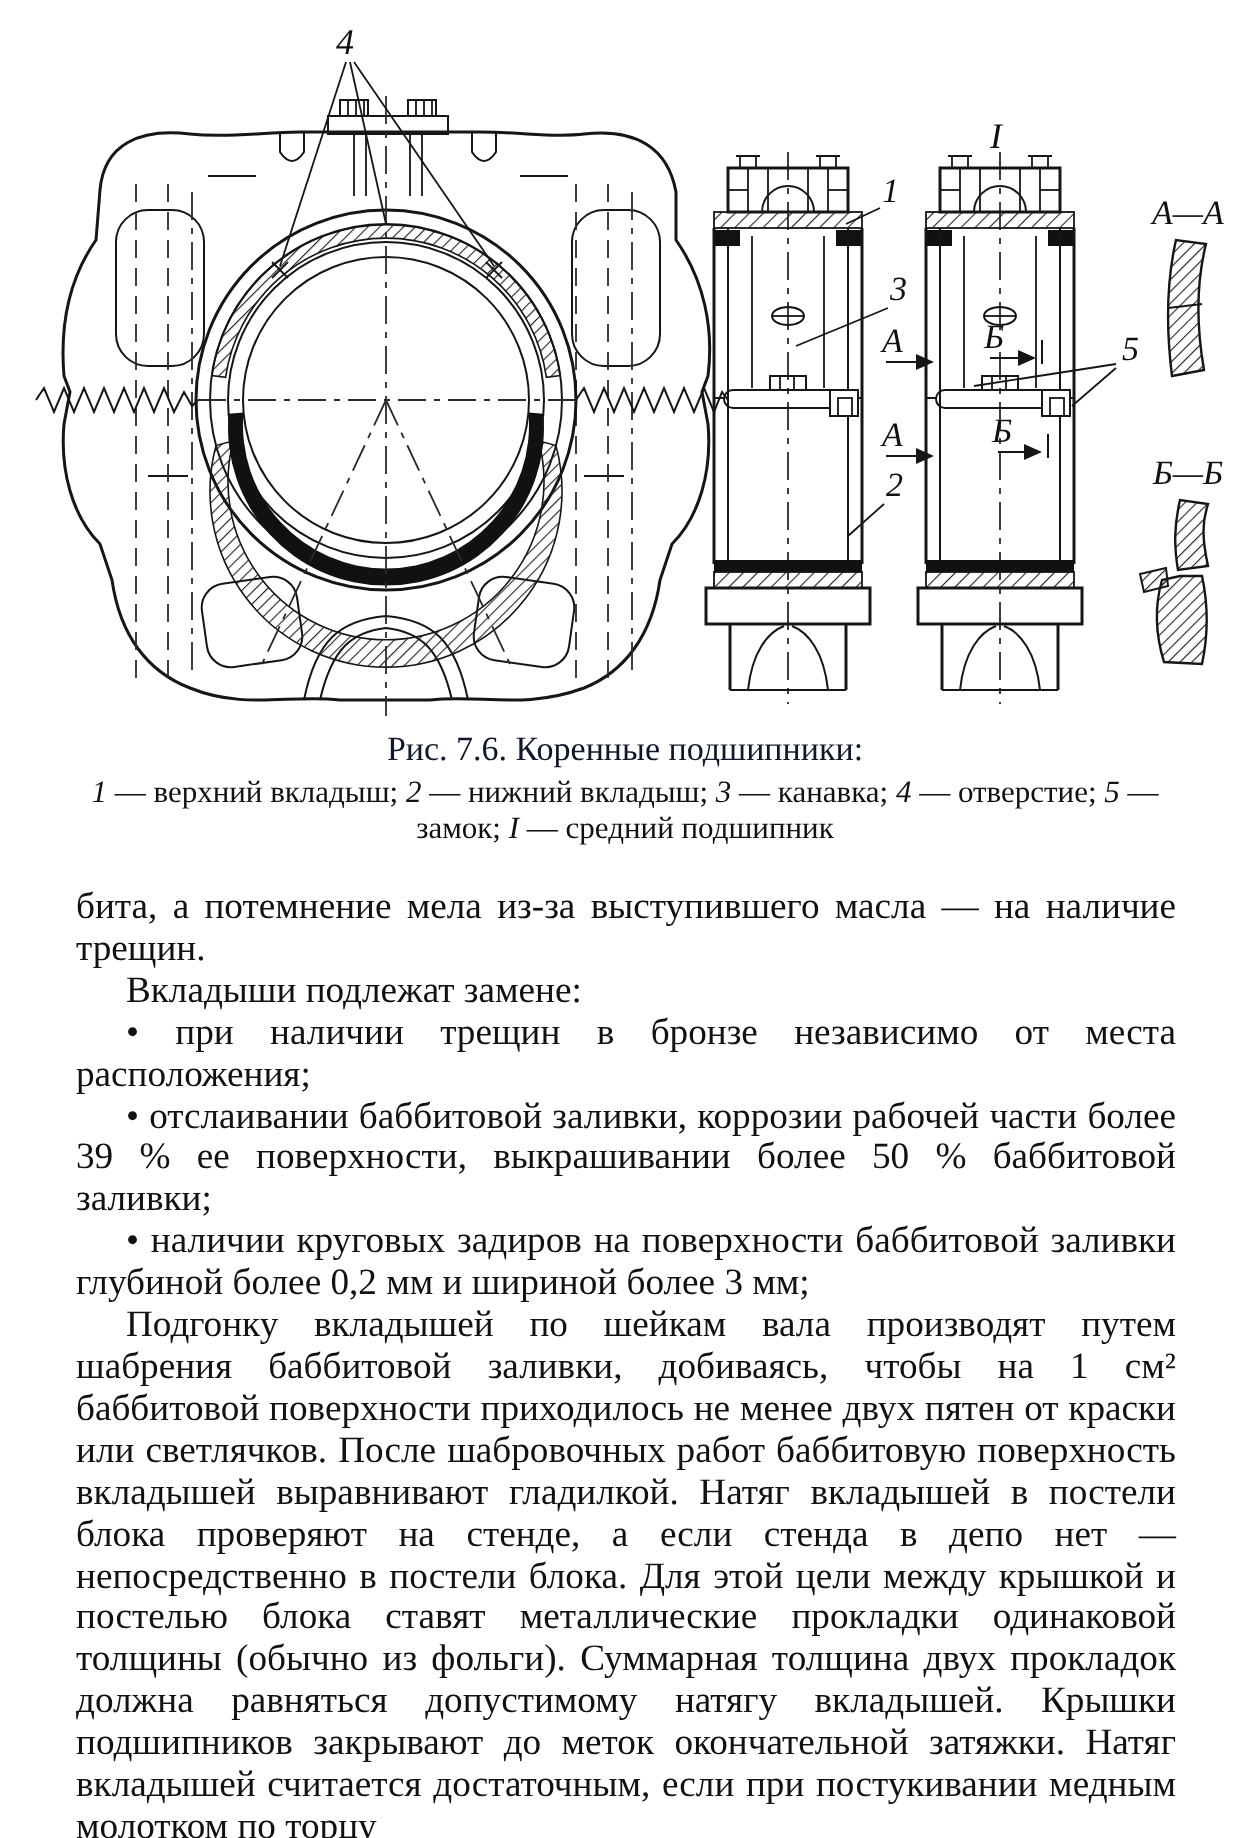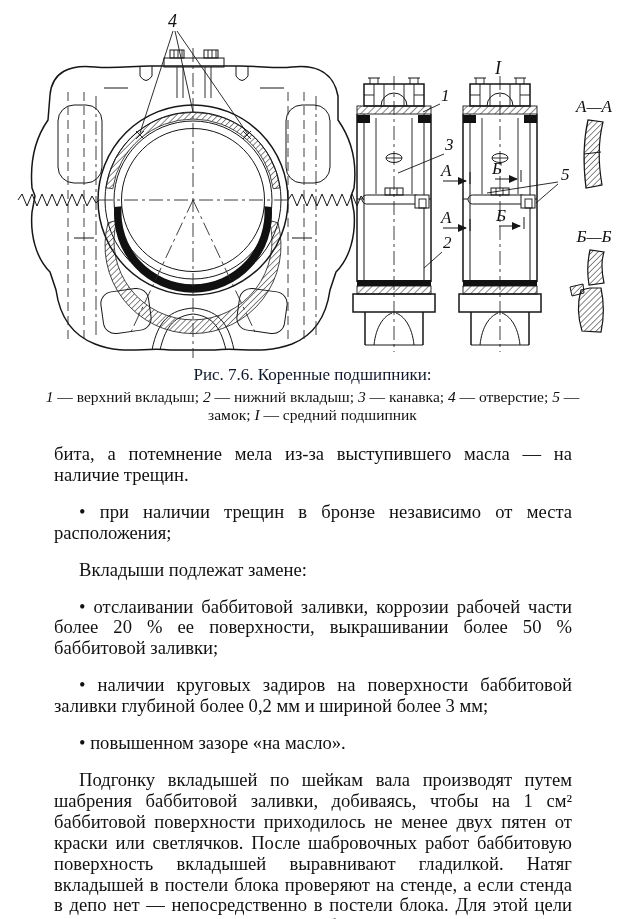--- a/index.html
+++ b/index.html
@@ -13,21 +13,21 @@
   }
   .fig-legend{
     width:556px;margin:4px auto 0 auto;text-align:center;
     font-size:15.5px;line-height:17.5px;color:#111;font-family:Liberation Serif, serif;
   }
   .fig-legend i{font-style:italic;}
   .body-text{
     width:550px;margin:21px 37px 0 38px;
     font-size:18.6px;line-height:20.9px;text-align:justify;color:#111;
   }
-  .body-text p{margin:16px;padding:0;text-indent:25px;}
+  .body-text p{margin:0;padding:0;text-indent:25px;}
   .body-text p.noindent{text-indent:0;}
   
   .s  {fill:none;stroke:#161616;stroke-width:1.5;}
   .s2 {fill:none;stroke:#161616;stroke-width:1;}
   .s3 {fill:none;stroke:#161616;stroke-width:0.9;}
   .dash {fill:none;stroke:#2a2a2a;stroke-width:0.9;stroke-dasharray:9 5;}
   .cline{fill:none;stroke:#2a2a2a;stroke-width:0.9;stroke-dasharray:14 4 3 4;}
   .blk{fill:#111;stroke:none;}
   .lbl{font-family:"Liberation Serif",serif;font-style:italic;font-size:17px;fill:#111;}
   .lblb{font-family:"Liberation Serif",serif;font-style:italic;font-size:18px;fill:#111;}
@@ -232,21 +232,20 @@
       <path d="M570,287 L583,284 L584,293 L572,296 Z" fill="url(#h4)" stroke="#161616" stroke-width="1"></path>
     </g>
   </svg>
 
   <div class="fig-caption">Рис. 7.6. Коренные подшипники:</div>
 
   <div class="fig-legend"><i>1</i><span> — верхний вкладыш; </span><i>2</i><span> — нижний вкладыш; </span><i>3</i><span> — канавка; </span><i>4</i><span> — отверстие; </span><i>5</i><span> — замок; </span><i>I</i><span> — средний подшипник</span></div>
 
   <div class="body-text">
     <p class="noindent">бита, а потемнение мела из-за выступившего масла — на наличие трещин.</p>
+    <p>Вкладыши подлежат замене:</p>
     <p>• при наличии трещин в бронзе независимо от места расположения;</p>
-    <p>Вкладыши подлежат замене:</p>
-    <p>• отслаивании баббитовой заливки, коррозии рабочей части более 20 % ее поверхности, выкрашивании более 50 % баббитовой заливки;</p>
+    <p>• отслаивании баббитовой заливки, коррозии рабочей части более 39 % ее поверхности, выкрашивании более 50 % баббитовой заливки;</p>
     <p>• наличии круговых задиров на поверхности баббитовой заливки глубиной более 0,2 мм и шириной более 3 мм;</p>
-    <p>• повышенном зазоре «на масло».</p>
     <p>Подгонку вкладышей по шейкам вала производят путем шабрения баббитовой заливки, добиваясь, чтобы на 1 см² баббитовой поверхности приходилось не менее двух пятен от краски или светлячков. После шабровочных работ баббитовую поверхность вкладышей выравнивают гладилкой. Натяг вкладышей в постели блока проверяют на стенде, а если стенда в депо нет — непосредственно в постели блока. Для этой цели между крышкой и постелью блока ставят металлические прокладки одинаковой толщины (обычно из фольги). Суммарная толщина двух прокладок должна равняться допустимому натягу вкладышей. Крышки подшипников закрывают до меток окончательной затяжки. Натяг вкладышей считается достаточным, если при постукивании медным молотком по торцу</p>
   </div>
 
 </div>
 
 </body></html>

